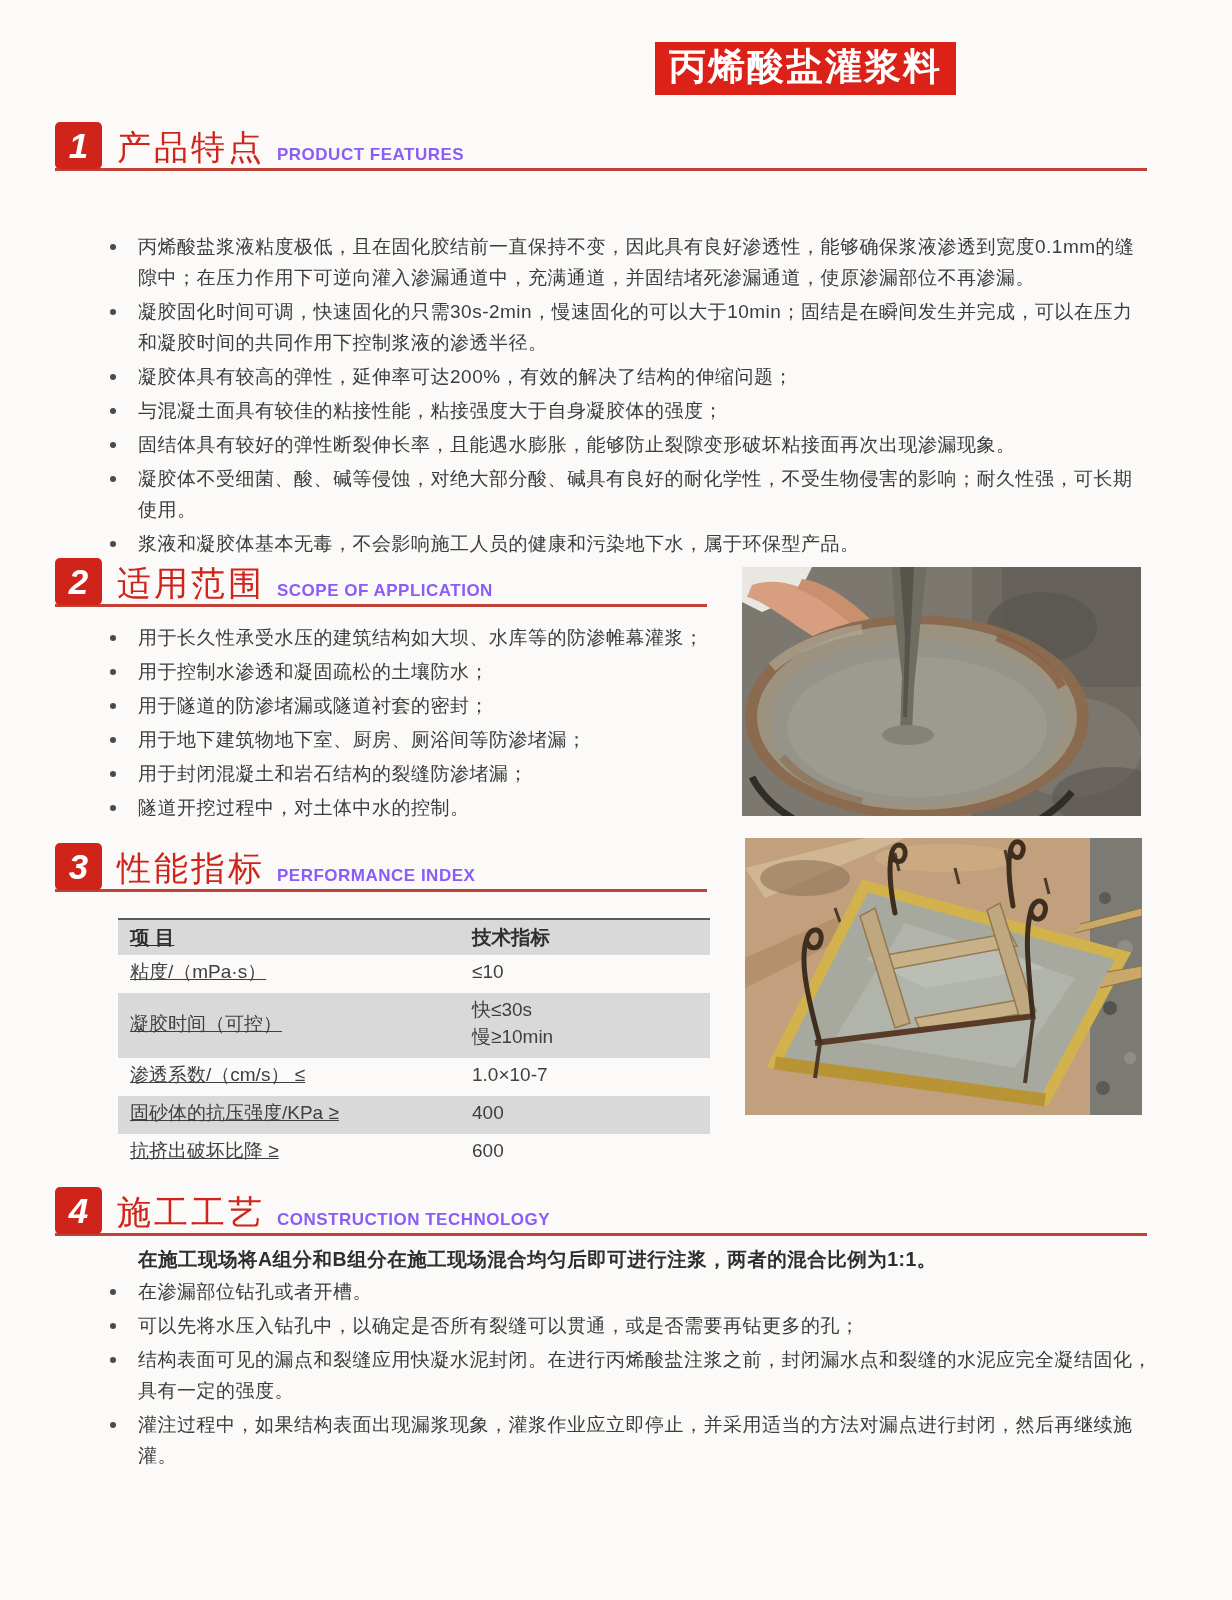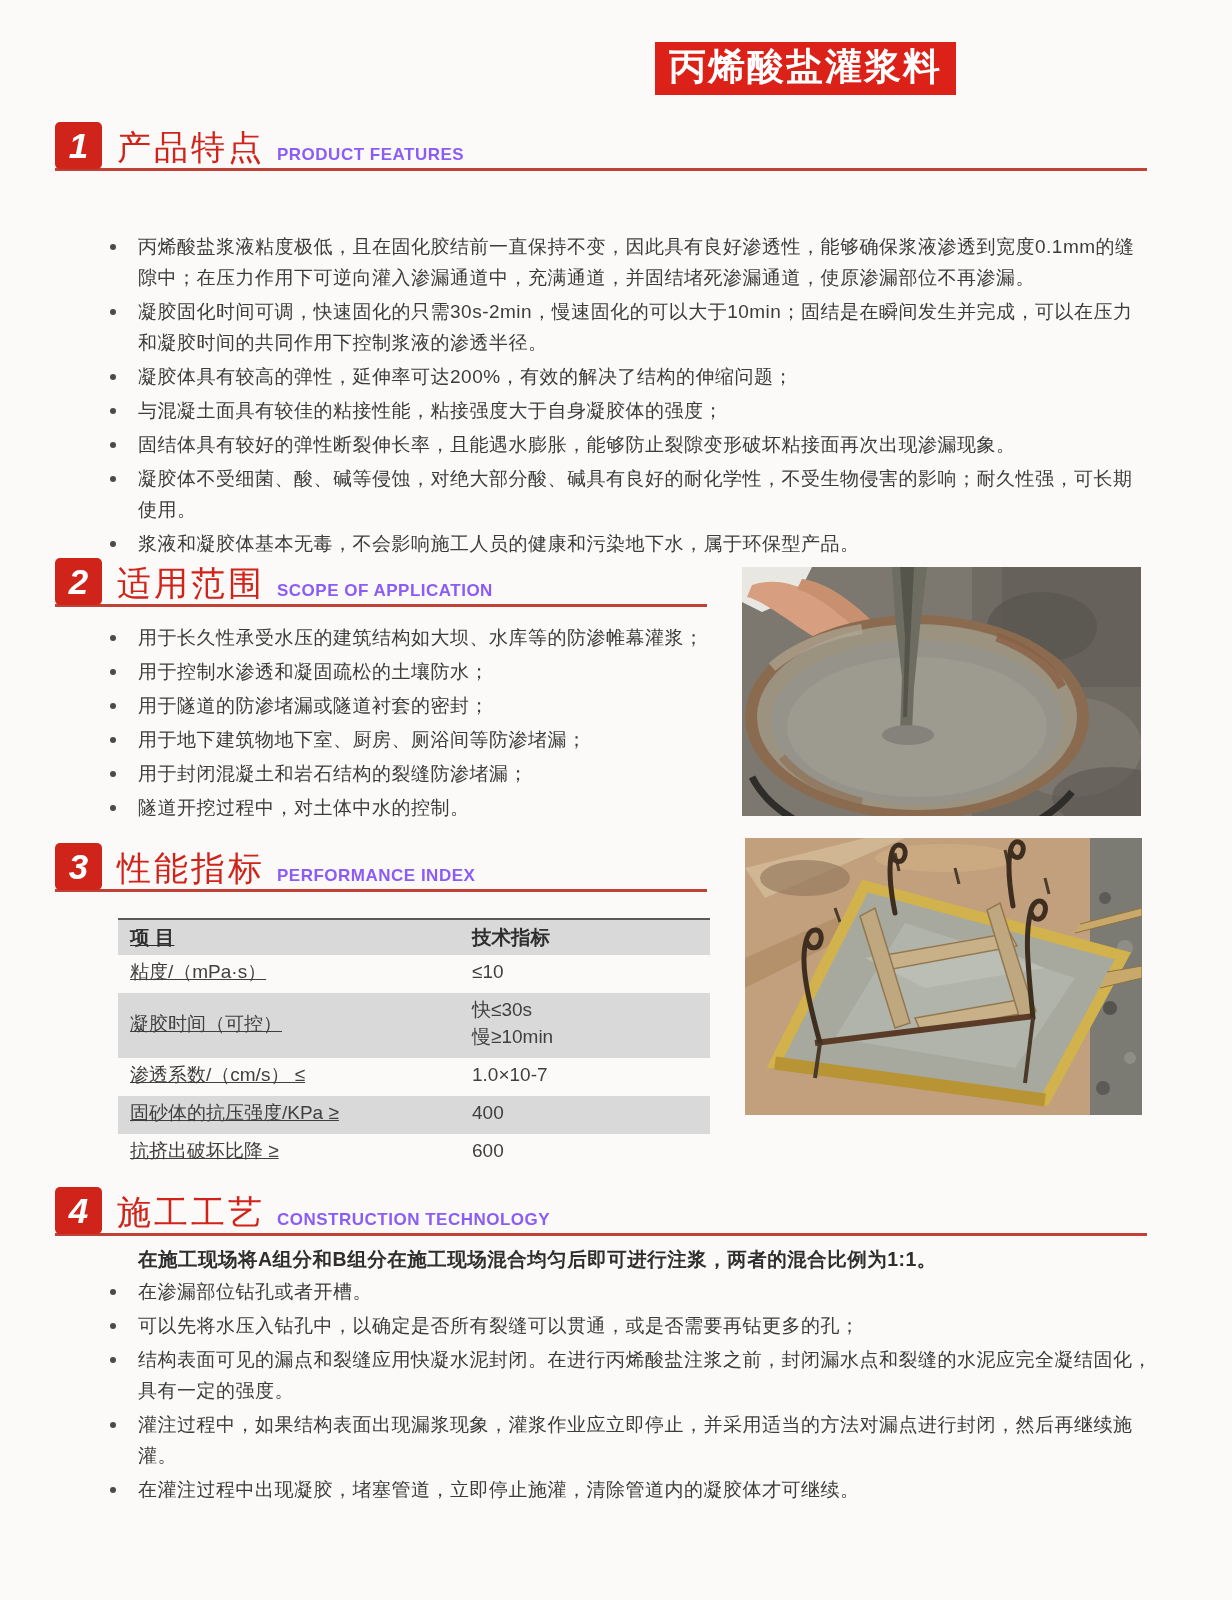--- a/index.html
+++ b/index.html
@@ -236,14 +236,13 @@
   <div class="sec-num">4</div>
   <div class="sec-title-zh">施工工艺</div>
   <div class="sec-title-en">CONSTRUCTION TECHNOLOGY</div>
 </div>
 <div class="construction-intro">在施工现场将A组分和B组分在施工现场混合均匀后即可进行注浆，两者的混合比例为1:1。</div>
 <ul class="bullets" id="construction-list">
   <li>在渗漏部位钻孔或者开槽。</li>
   <li>可以先将水压入钻孔中，以确定是否所有裂缝可以贯通，或是否需要再钻更多的孔；</li>
   <li>结构表面可见的漏点和裂缝应用快凝水泥封闭。在进行丙烯酸盐注浆之前，封闭漏水点和裂缝的水泥应完全凝结固化，具有一定的强度。</li>
   <li>灌注过程中，如果结构表面出现漏浆现象，灌浆作业应立即停止，并采用适当的方法对漏点进行封闭，然后再继续施灌。</li>
-  <li>在灌注过程中出现凝胶，堵塞管道，立即停止施灌，清除管道内的凝胶体才可继续。</li>
 </ul>
 
 </body></html>

